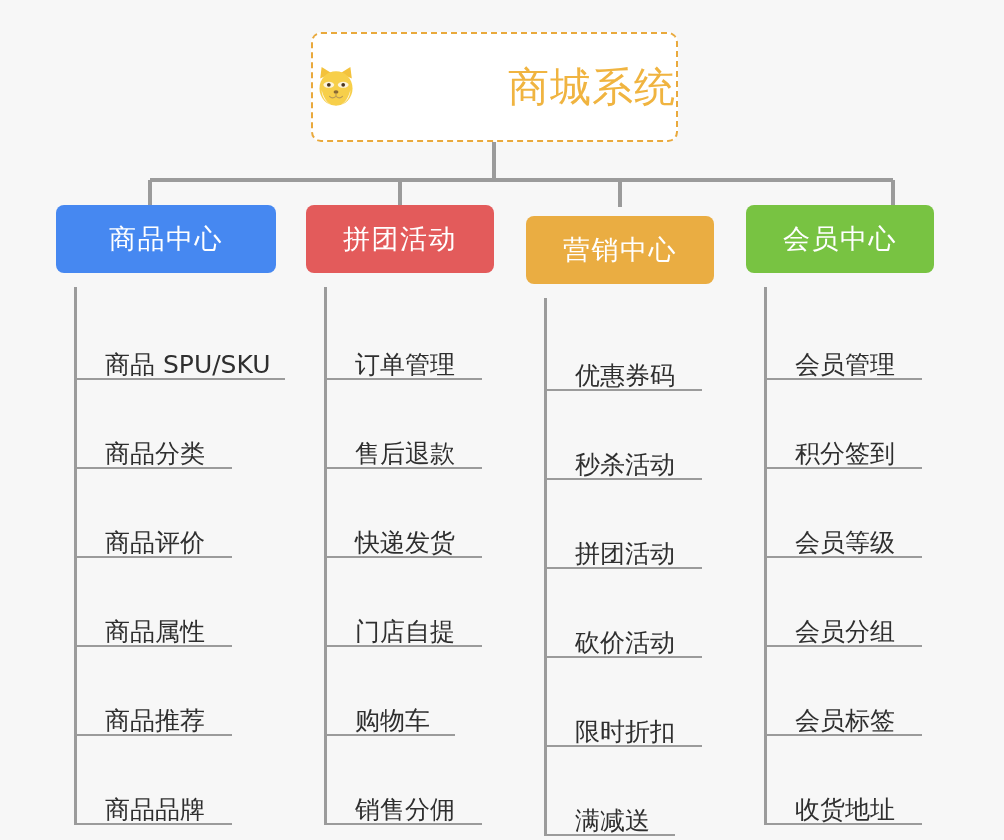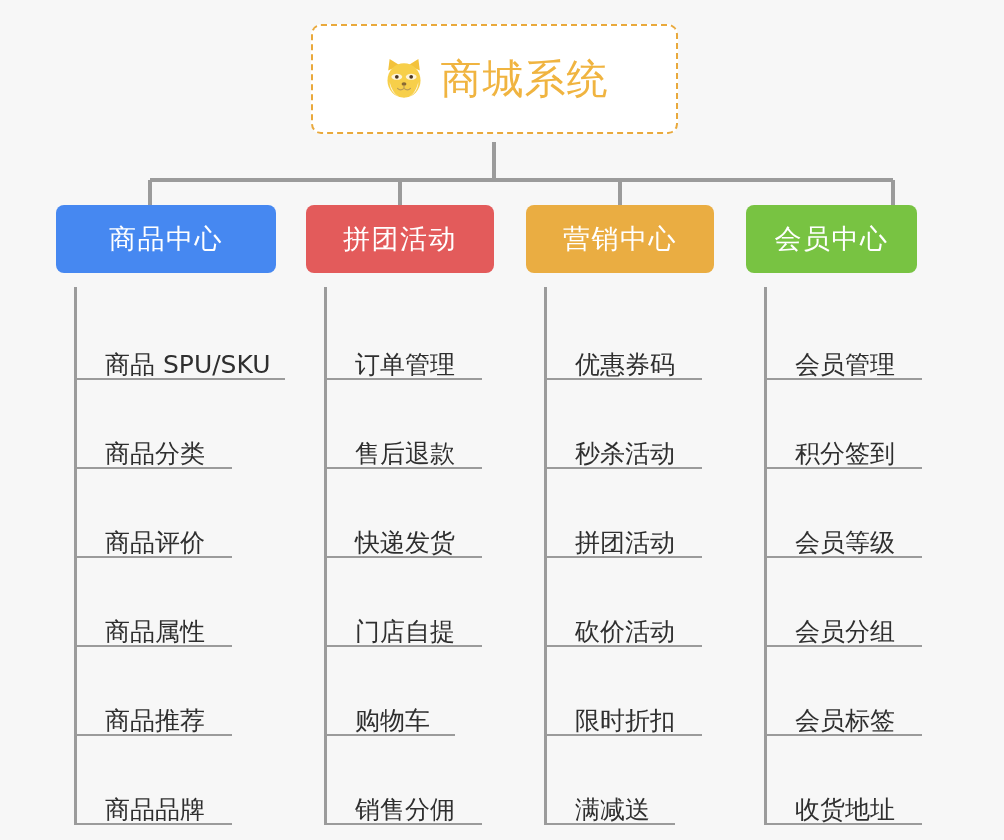--- a/index.html
+++ b/index.html
@@ -21,29 +21,29 @@
   #mindmap {
     position: relative;
     width: 1004px;
     height: 840px;
   }
 
   
   .root-node {
     position: absolute;
     left: 311px;
-    top: 24px;
+    top: 32px;
     width: 367px;
     height: 110px;
     background: #ffffff;
     border: 2px dashed #e9a93c;
     border-radius: 10px;
     display: flex;
     align-items: center;
-    justify-content: center;
+    justify-content: space-between;
     gap: 14px;
   }
 
   .root-icon {
     width: 46px;
     height: 46px;
     flex: 0 0 auto;
     display: block;
   }
 
@@ -93,22 +93,22 @@
     justify-content: center;
     color: #ffffff;
     font-size: 27px;
     letter-spacing: 1.5px;
     white-space: nowrap;
     font-family: "DejaVu Sans", "Liberation Sans", sans-serif;
   }
 
   .cat-0 .cat-box { width: 220px; background: #4688f1; }
   .cat-1 .cat-box { width: 188px; background: #e35b5b; }
-  .cat-2 .cat-box { width: 188px; background: #eaad42; }
-  .cat-3 .cat-box { width: 171px; background: #78c342; }
+  .cat-2 .cat-box { width: 188px; background: #eaad42; margin-top: 11px; }
+  .cat-3 .cat-box { width: 188px; background: #78c342; }
 
   
   .leaf-list {
     position: relative;
     margin-top: 14px;
     margin-left: 18px;
     border-left: 3px solid #9b9b9b;
     padding-top: 4px;
   }
 

